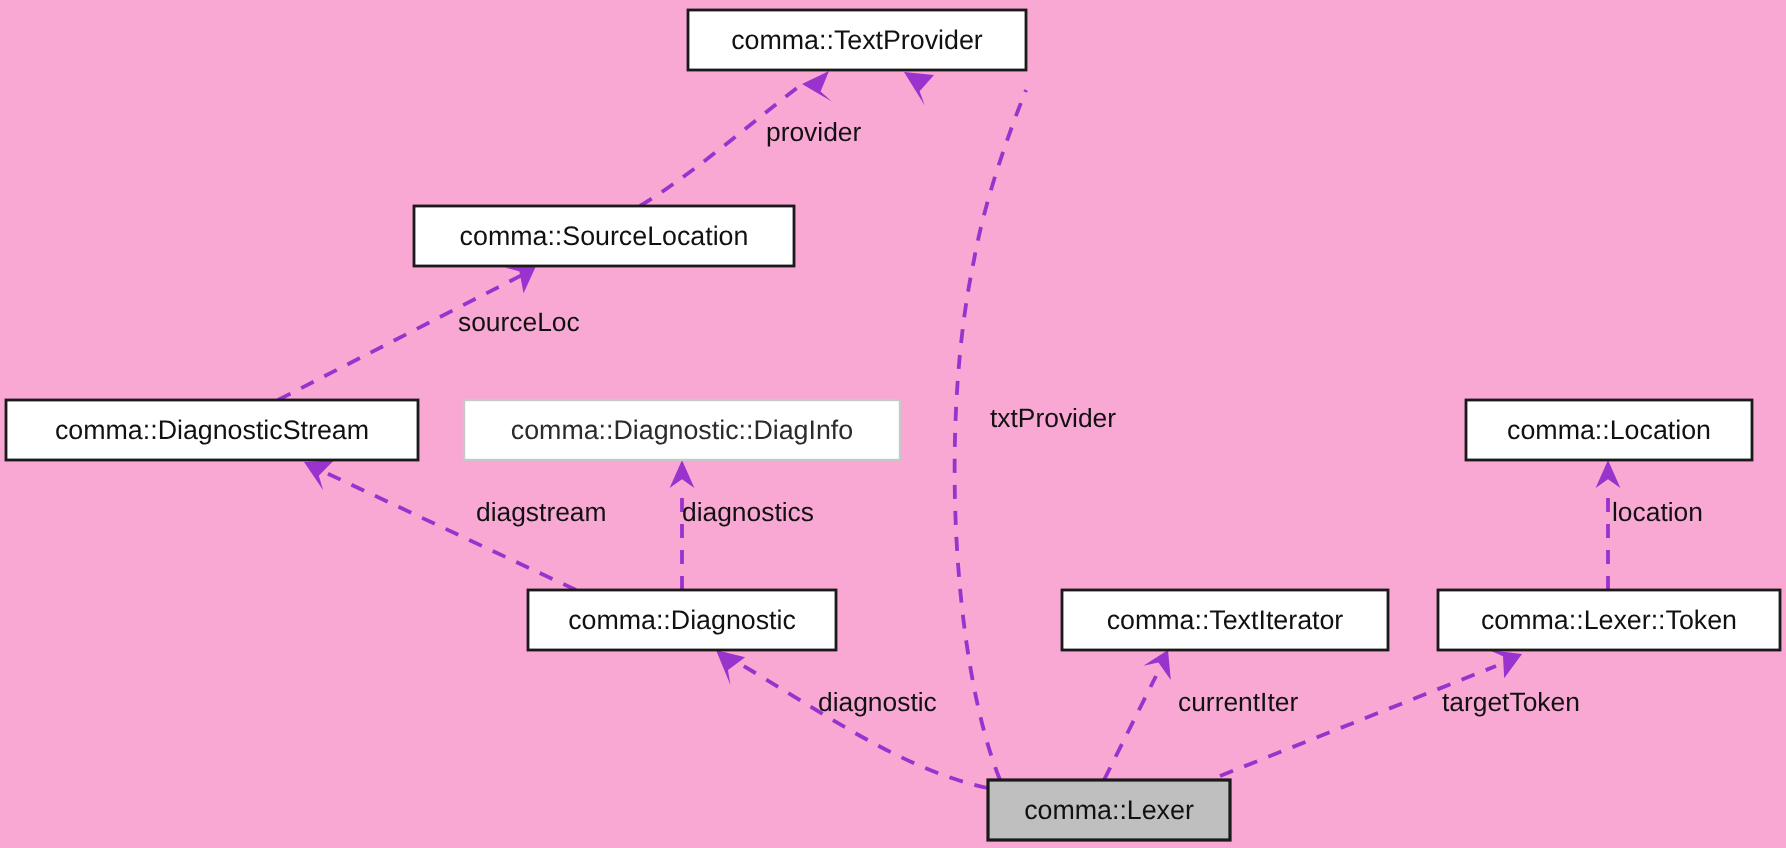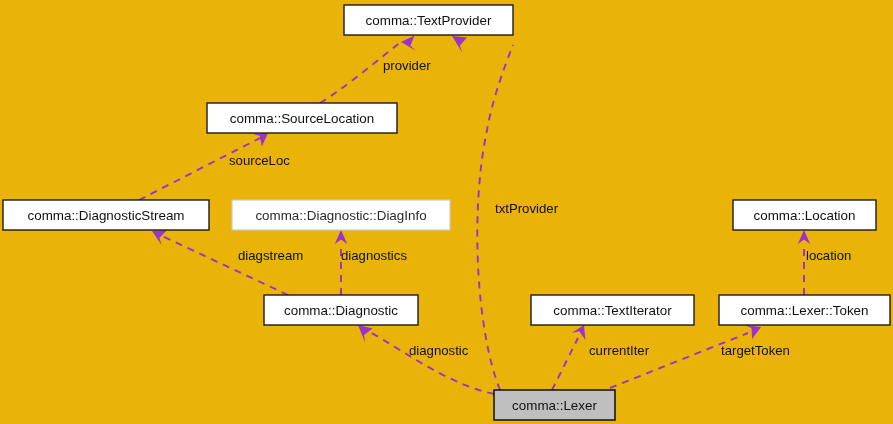--- a/index.html
+++ b/index.html
@@ -11,21 +11,21 @@
   body {
     width: 893px;
     height: 424px;
     font-family: "Liberation Sans", sans-serif;
     overflow: hidden;
   }
   #diagram-root {
     position: relative;
     width: 893px;
     height: 424px;
-    background: #eab308;
+    background: #f9a8d4;
   }
   svg#graph-canvas {
     position: absolute;
     left: 0;
     top: 0;
     width: 893px;
     height: 424px;
     display: block;
   }
   .node-box {

